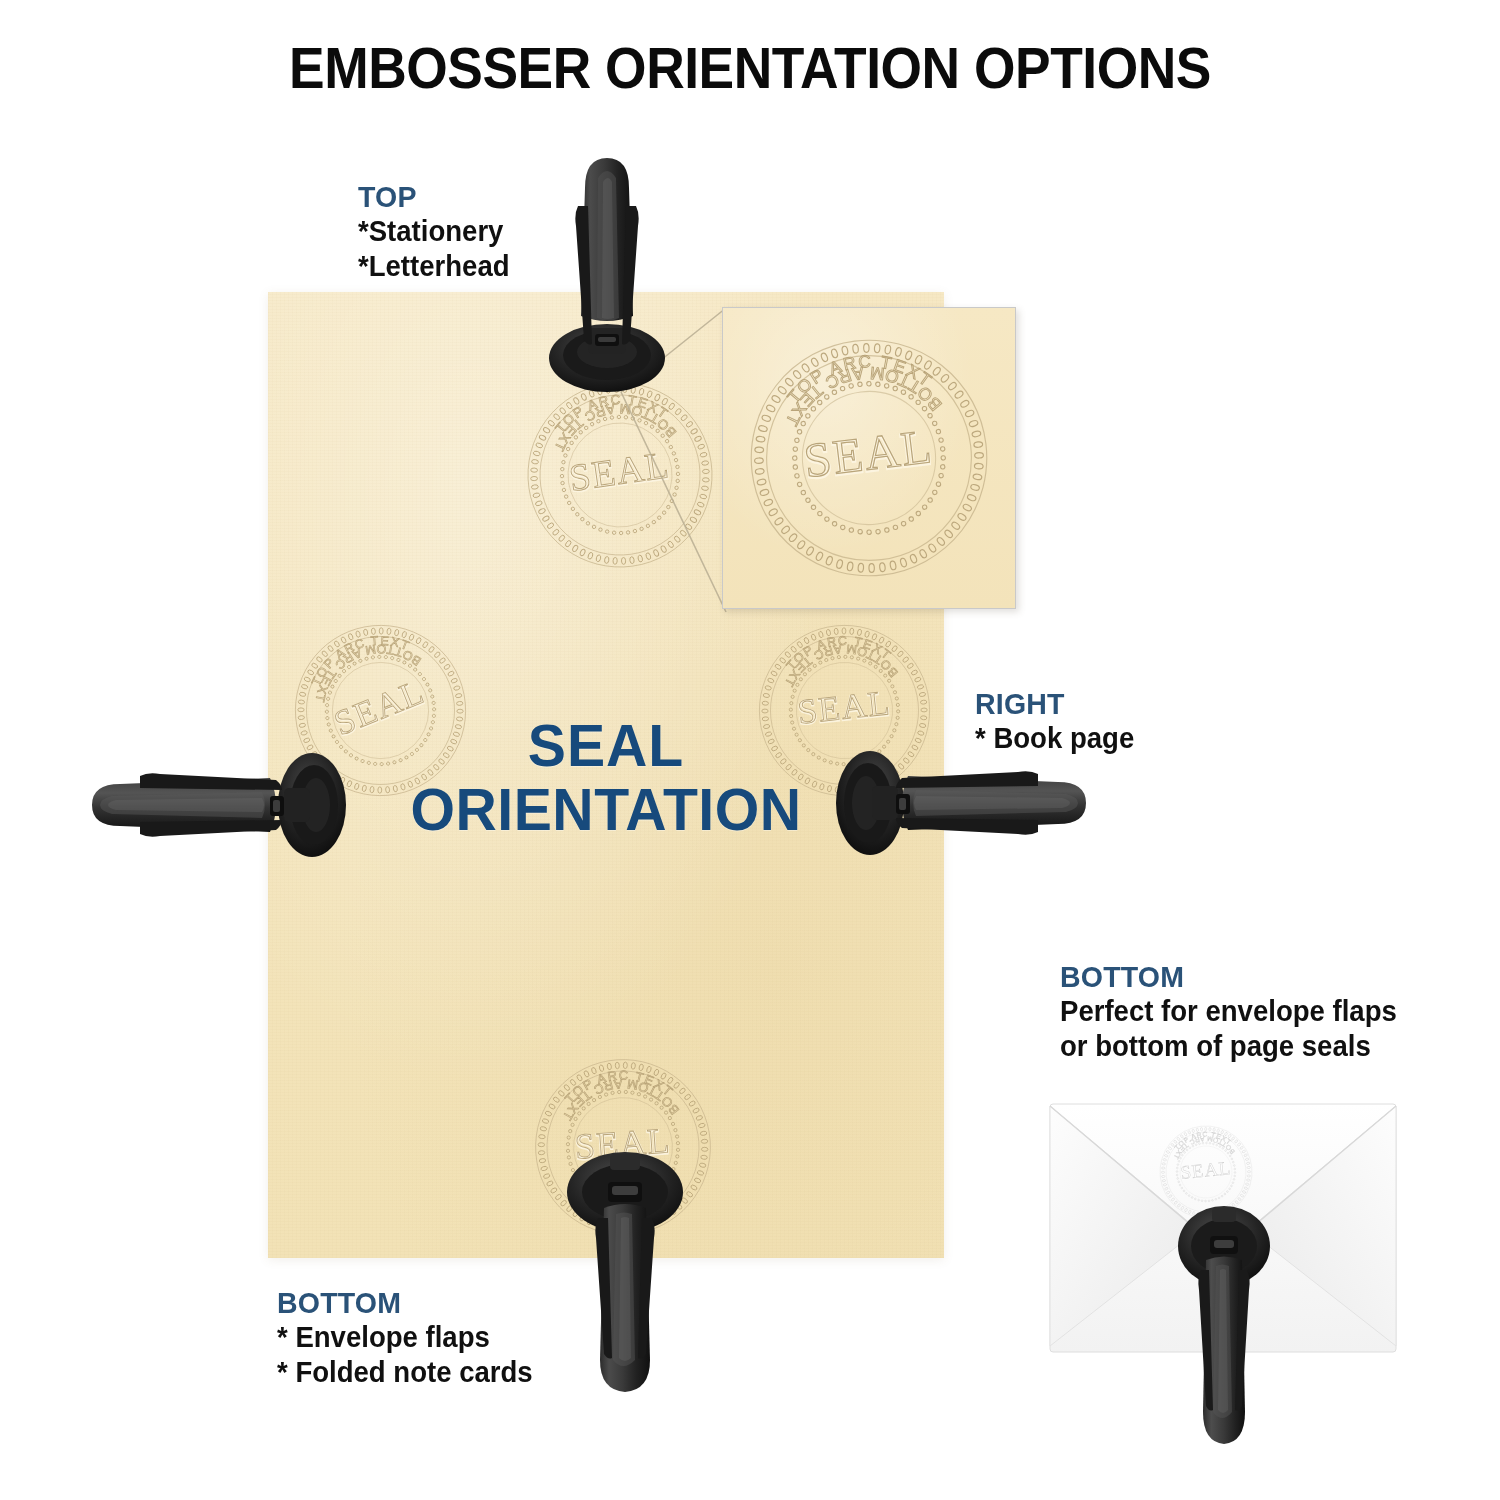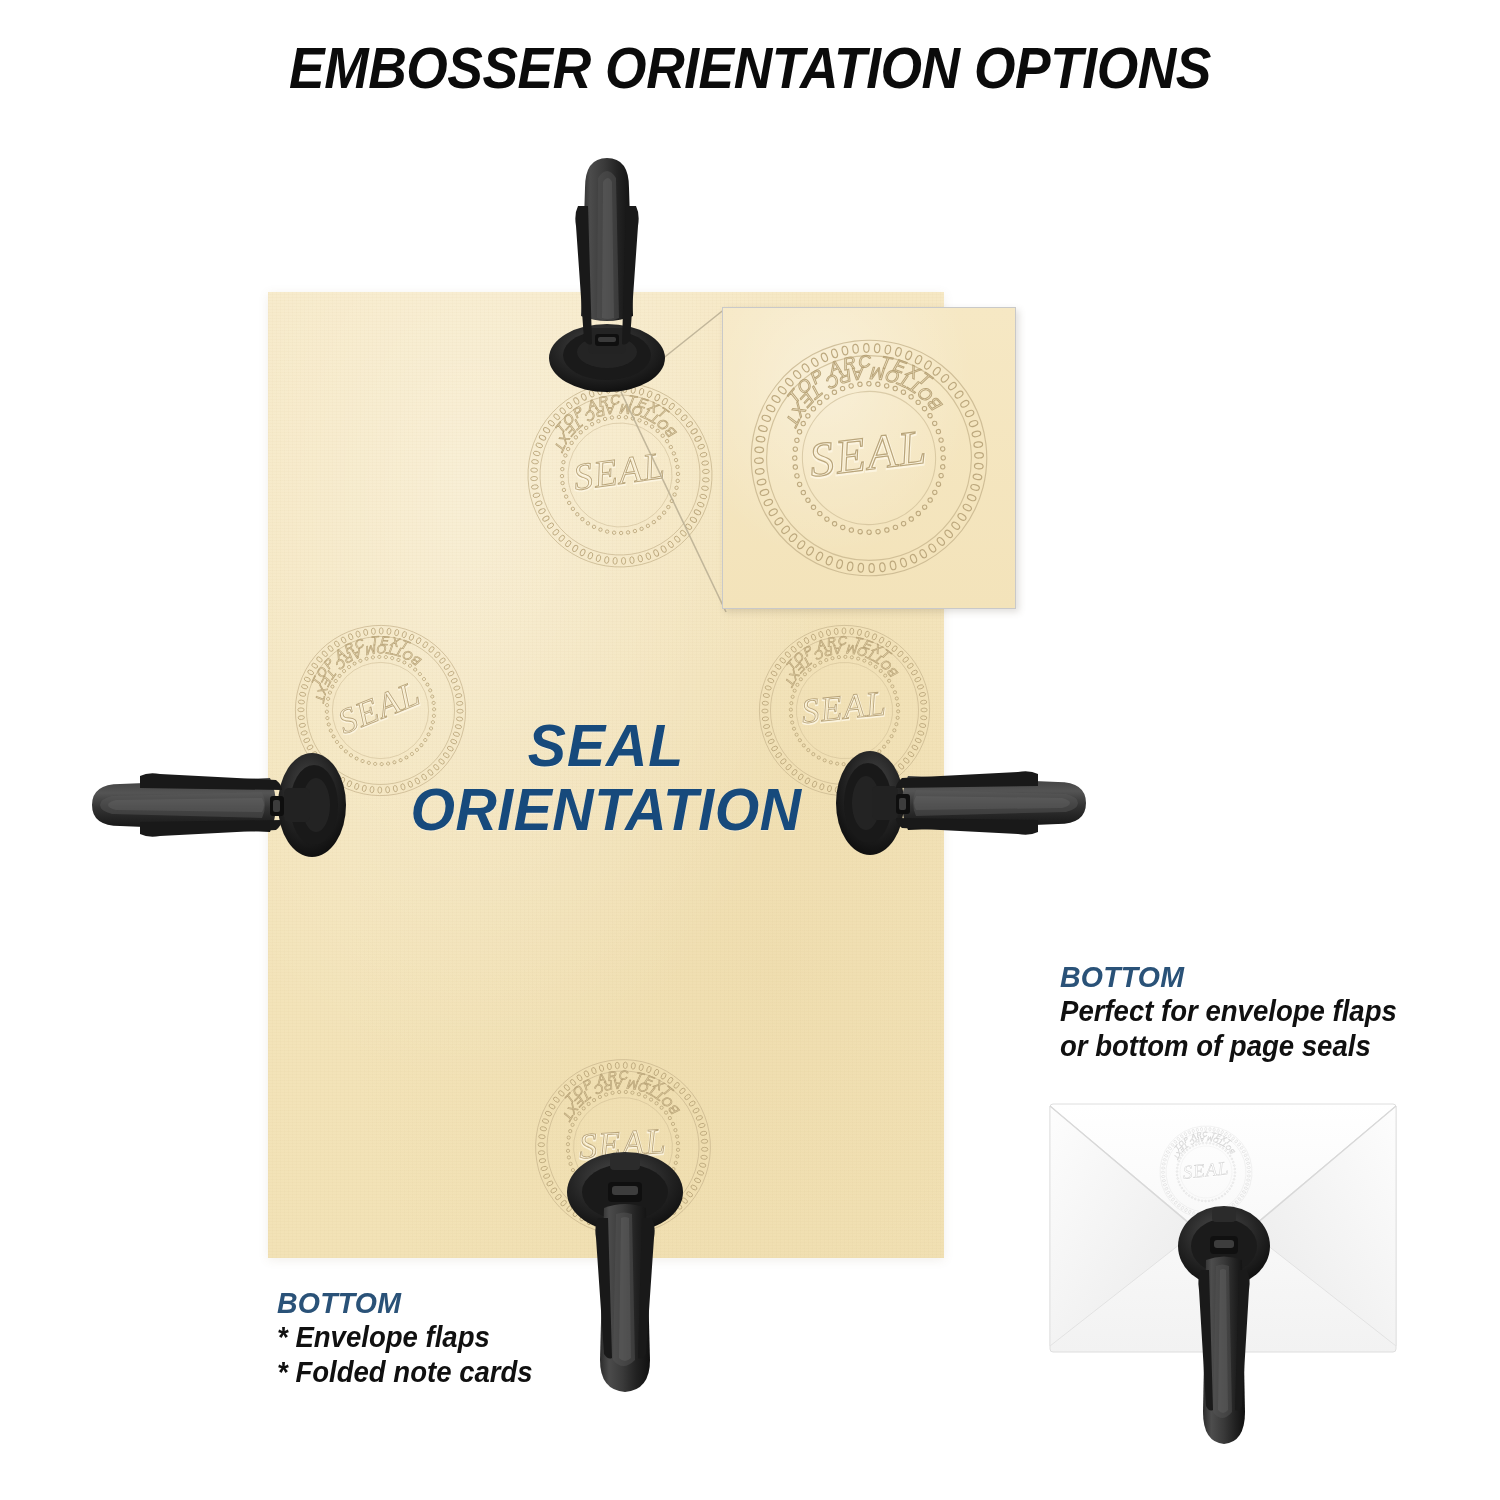--- a/index.html
+++ b/index.html
@@ -4,21 +4,21 @@
 <style>
   html,body{margin:0;padding:0;}
   body{
     width:1500px;height:1500px;
     background:#ffffff;
     font-family:"Liberation Sans", sans-serif;
     position:relative;
     overflow:hidden;
     -webkit-font-smoothing:antialiased;
   }
-  .stage{position:absolute;inset:0;font-style:italic;}
+  .stage{position:absolute;inset:0;}
 
   
   .title{
     position:absolute;left:0;top:34px;width:1500px;
     text-align:center;
     font-size:58px;font-weight:bold;letter-spacing:-0.5px;
     color:#0b0b0b;
     font-family:"Liberation Sans", sans-serif;
     transform:scaleX(0.92);
   }
@@ -1119,22 +1119,31 @@
       <rect x="32" y="36" width="28" height="18" rx="4" fill="#101010"></rect>
       <rect x="36" y="40" width="20" height="8" rx="3" fill="#3d3d3d"></rect>
       <path d="M28 60 l-3 152 q0 30 21 32 q21 -2 21 -32 l-3 -152 q-18 -7 -36 0 z" fill="url(#hg5)"></path>
       <path d="M23 70 q-4 8 -2 20 l7 116 q3 6 7 4 l-4 -140 z" fill="#1a1a1a"></path>
       <path d="M69 70 q4 8 2 20 l-7 116 q-3 6 -7 4 l4 -140 z" fill="#1a1a1a"></path>
       <path d="M38 66 l-3 146 q9 12 19 0 l-3 -146 q-7 -3 -13 0 z" fill="#535353" opacity="0.5"></path>
       <path d="M42 70 l-2 140 q5 6 10 0 l-2 -140 q-3 -2 -6 0 z" fill="#6c6c6c" opacity="0.3"></path>
     </svg>
   </div>
 
-
-
+  <div class="callout" style="left:358px;top:180px;">
+    <div class="head">TOP</div>
+    <div class="line">*Stationery</div>
+    <div class="line">*Letterhead</div>
+  </div>
+
+
+  <div class="callout" style="left:975px;top:687px;">
+    <div class="head">RIGHT</div>
+    <div class="line">* Book page</div>
+  </div>
 
   <div class="callout" style="left:277px;top:1286px;">
     <div class="head">BOTTOM</div>
     <div class="line">* Envelope flaps</div>
     <div class="line">* Folded note cards</div>
   </div>
 
   <div class="callout" style="left:1060px;top:960px;">
     <div class="head">BOTTOM</div>
     <div class="line">Perfect for envelope flaps</div>

